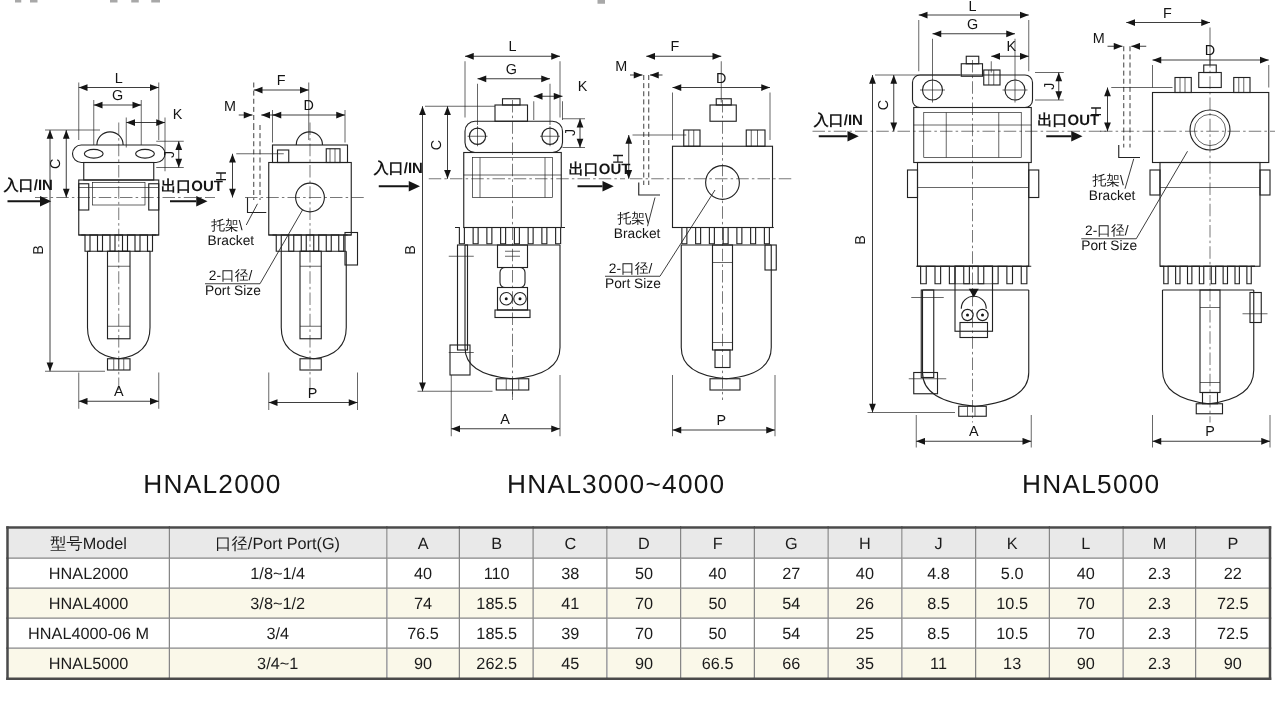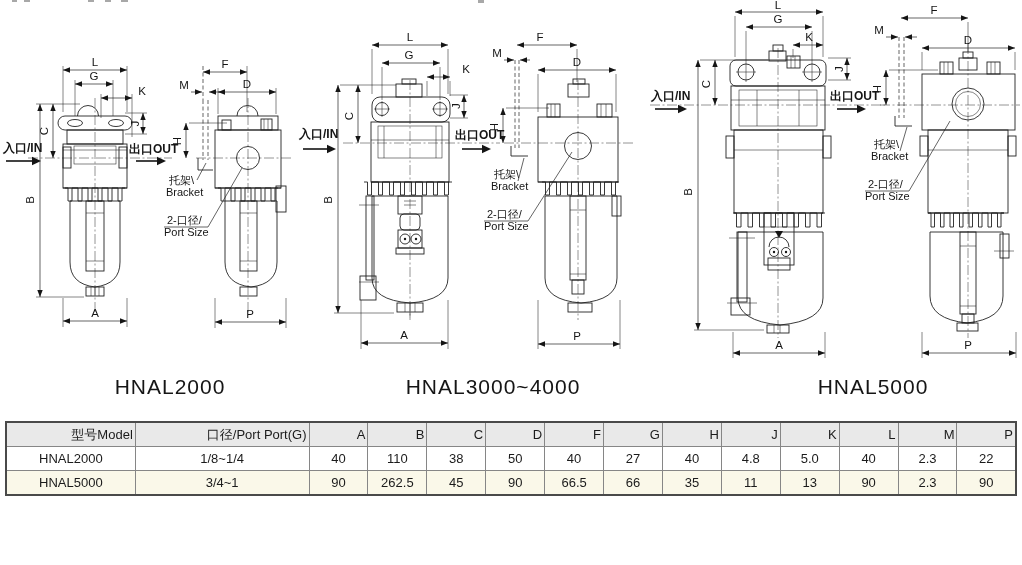--- a/index.html
+++ b/index.html
@@ -17,21 +17,21 @@
   .dimt{font-size:11.5px;}
   .annt{font-size:11px;}
   .iot{font-size:12px;font-weight:700;}
   .capt{font-size:21px;letter-spacing:1px;}
   .arr{fill:#151515;}
   .rem{fill:#a8a8a8;}
   .spec{position:absolute;left:5px;top:421px;width:1012px;border-collapse:collapse;table-layout:fixed;
         font-size:13px;color:#1b1b1b;background:#fff;border:2px solid #4a4a4a;}
   .spec th,.spec td{border:1px solid #868686;text-align:center;font-weight:400;height:23px;padding:0 2px;
         overflow:hidden;white-space:nowrap;}
-  .spec thead th{background:var(--table-header-bg,#e9e9e9);text-align:right;}
+  .spec thead th{background:var(--table-header-bg,#e9e9e9);}
   .spec tbody tr:nth-child(even) td{background:var(--table-row-alt-bg,#faf8e9);}
   .c-model{width:12.8%}.c-port{width:17.2%}.c-dim{width:5.833%}
 </style>
 </head>
 <body>
 
 <div id="stage">
 
 <svg width="1022" height="418" viewBox="0 0 1022 418">
   <defs>
@@ -480,20 +480,52 @@
           <td>40</td>
           <td>27</td>
           <td>40</td>
           <td>4.8</td>
           <td>5.0</td>
           <td>40</td>
           <td>2.3</td>
           <td>22</td>
         </tr>
         <tr>
+          <td>HNAL4000</td>
+          <td>3/8~1/2</td>
+          <td>74</td>
+          <td>185.5</td>
+          <td>41</td>
+          <td>70</td>
+          <td>50</td>
+          <td>54</td>
+          <td>26</td>
+          <td>8.5</td>
+          <td>10.5</td>
+          <td>70</td>
+          <td>2.3</td>
+          <td>72.5</td>
+        </tr>
+        <tr>
+          <td>HNAL4000-06 M</td>
+          <td>3/4</td>
+          <td>76.5</td>
+          <td>185.5</td>
+          <td>39</td>
+          <td>70</td>
+          <td>50</td>
+          <td>54</td>
+          <td>25</td>
+          <td>8.5</td>
+          <td>10.5</td>
+          <td>70</td>
+          <td>2.3</td>
+          <td>72.5</td>
+        </tr>
+        <tr>
           <td>HNAL5000</td>
           <td>3/4~1</td>
           <td>90</td>
           <td>262.5</td>
           <td>45</td>
           <td>90</td>
           <td>66.5</td>
           <td>66</td>
           <td>35</td>
           <td>11</td>

